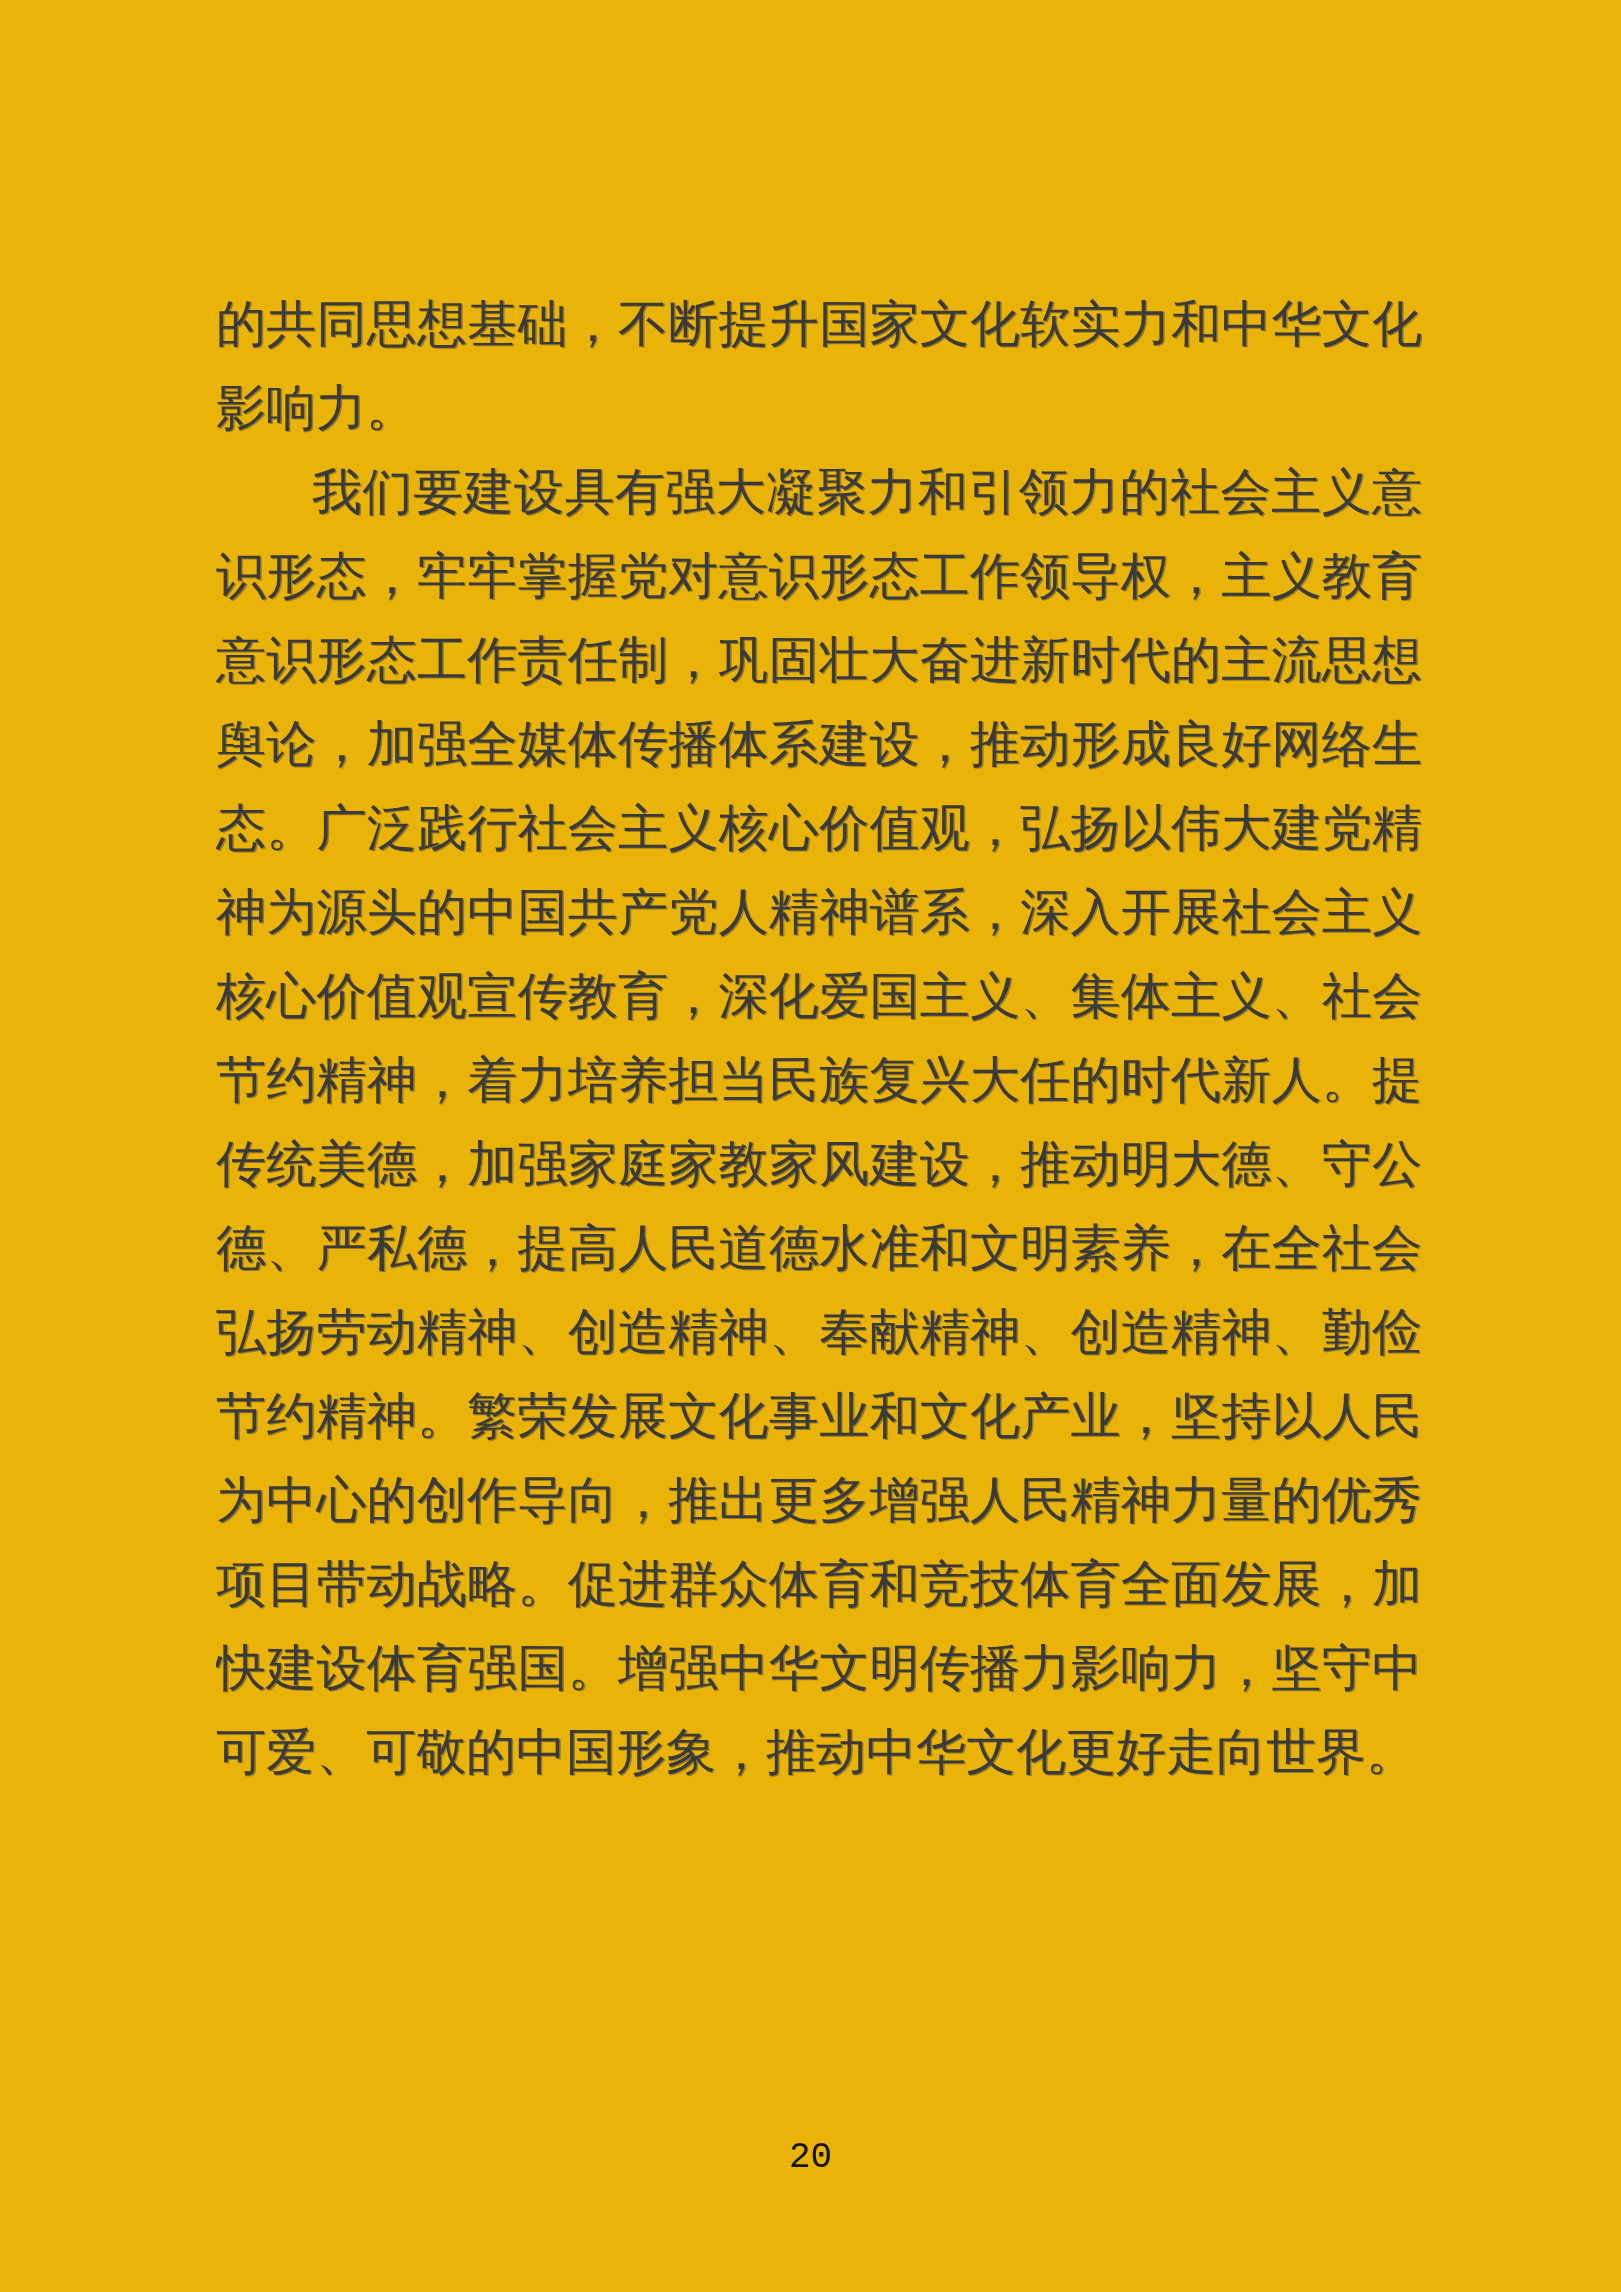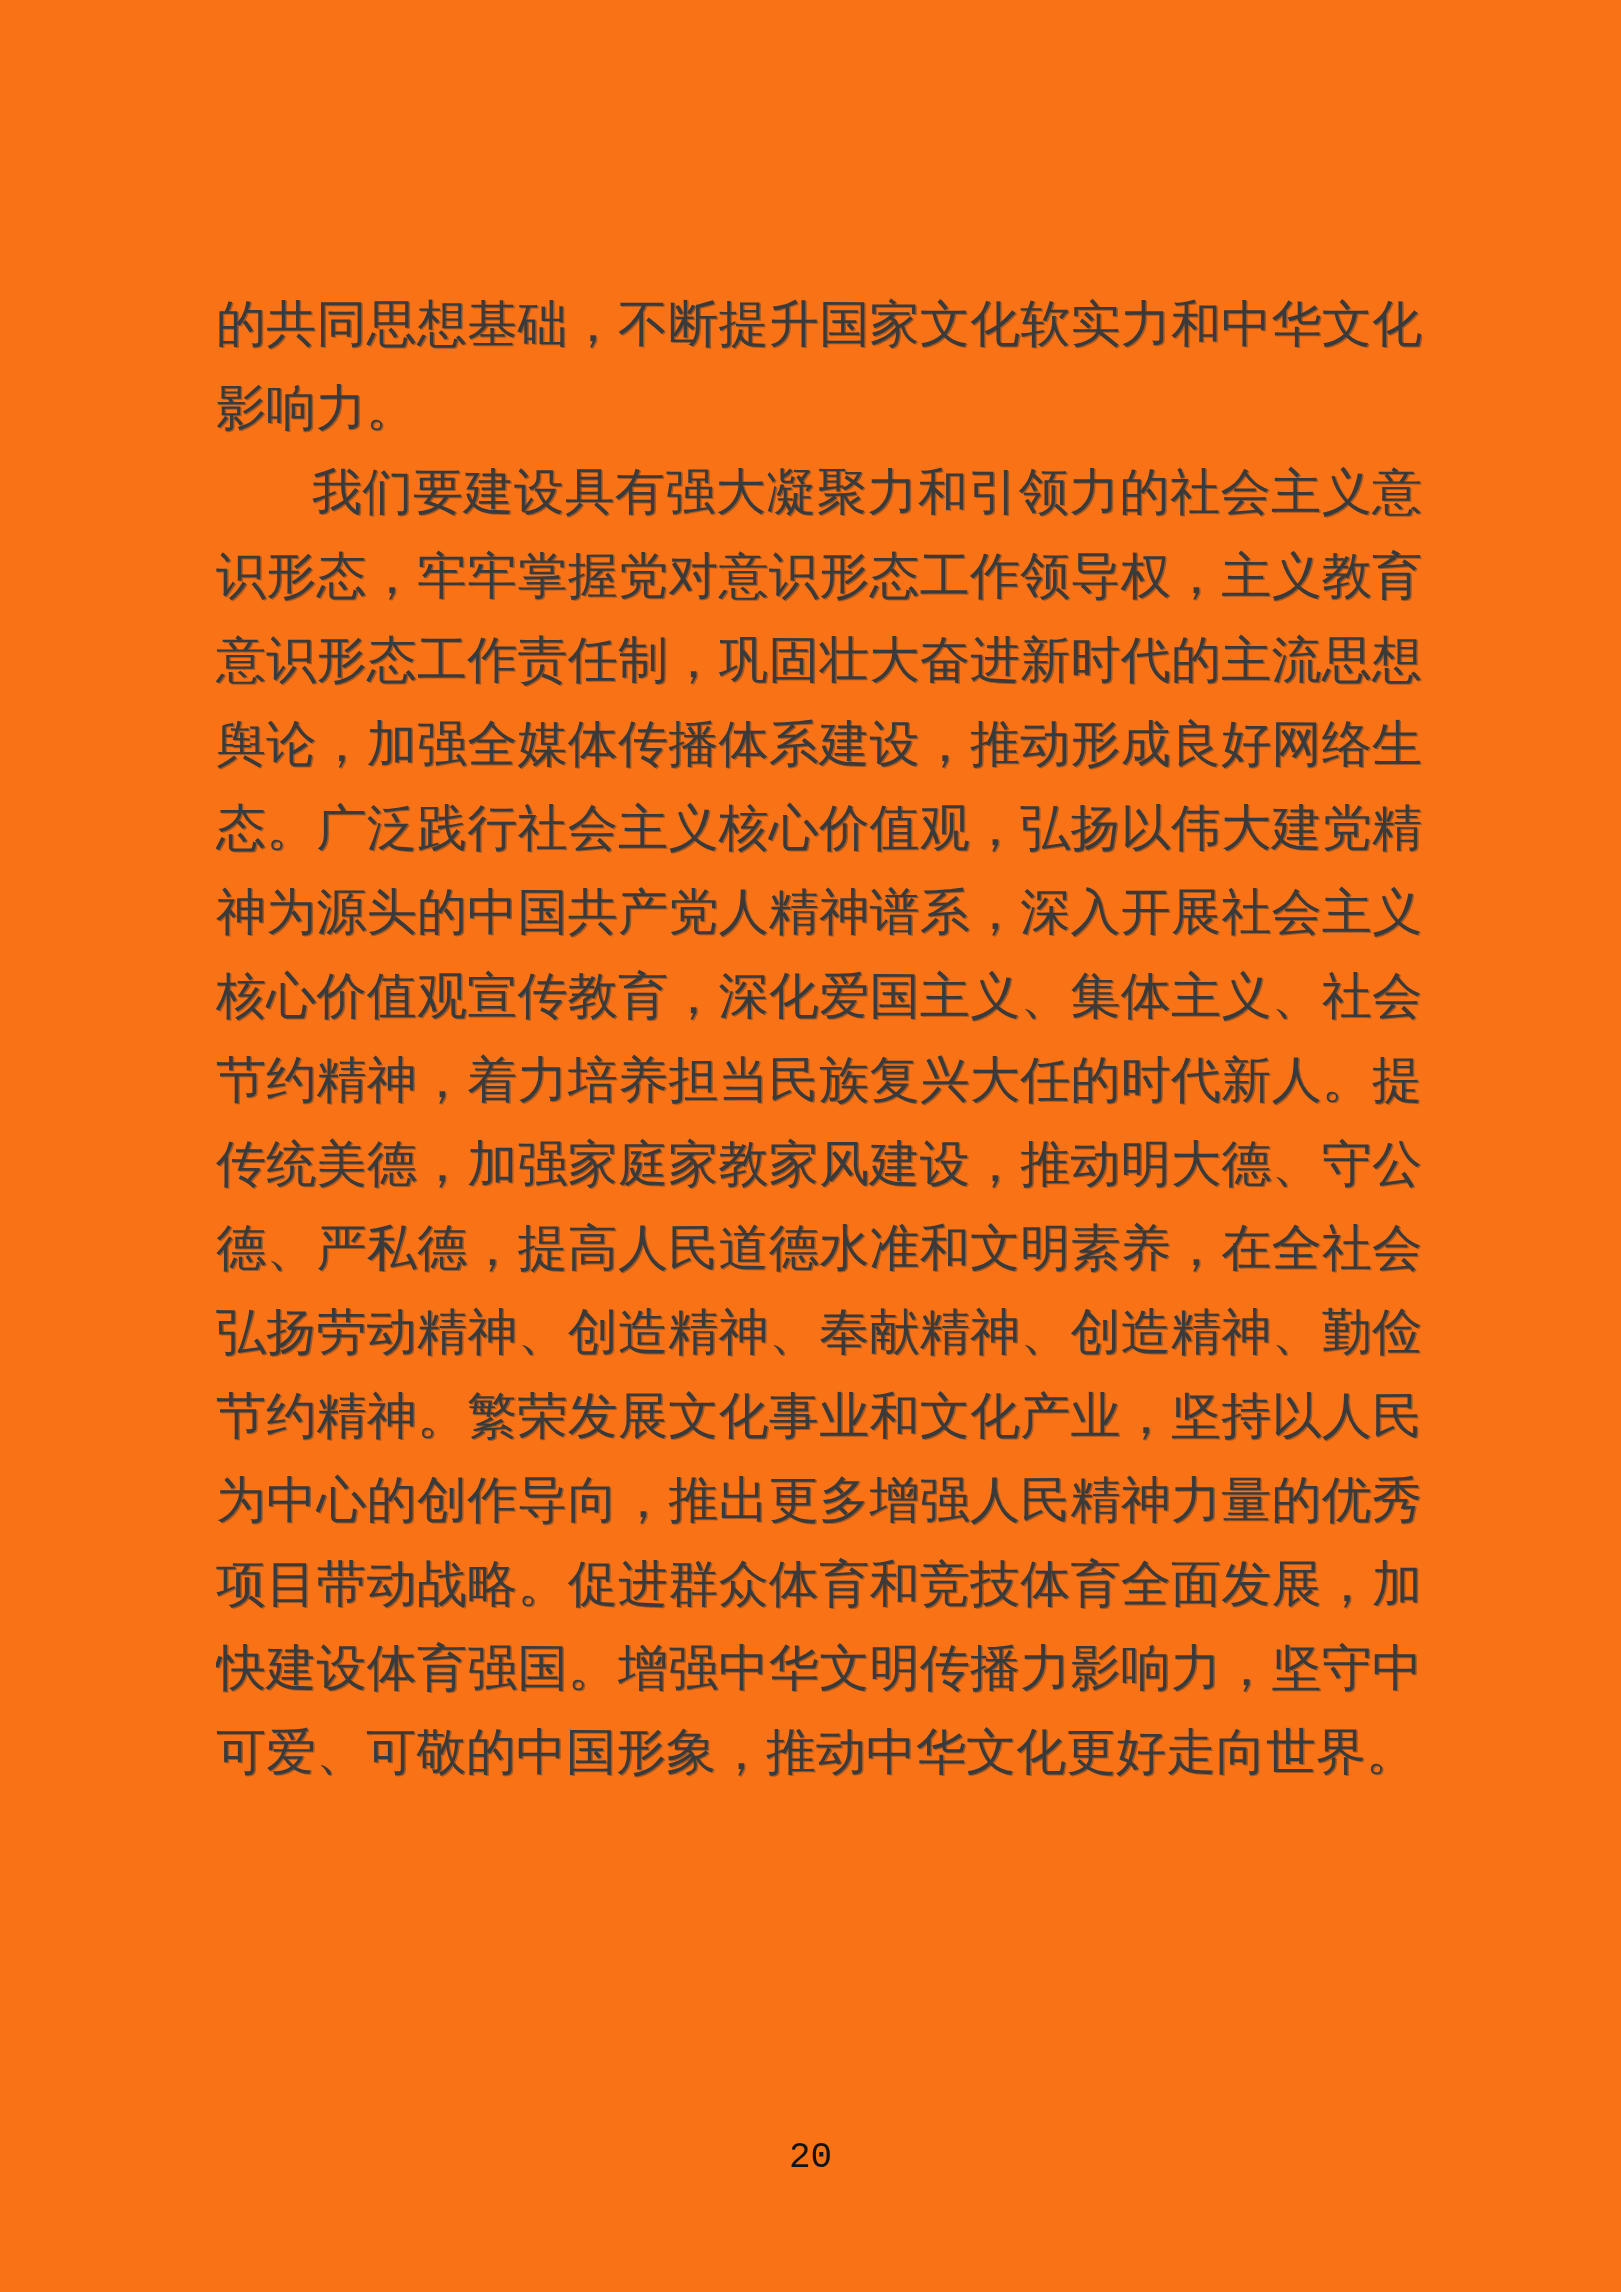--- a/index.html
+++ b/index.html
@@ -13,21 +13,21 @@
     position: relative;
     font-family: "Liberation Serif", "DejaVu Serif", serif;
     overflow: hidden;
   }
   .page {
     position: absolute;
     left: 0;
     top: 0;
     width: 1621px;
     height: 2293px;
-    background: #f97316;
+    background: #eab308;
   }
   .body-text {
     position: absolute;
     left: 216px;
     top: 282px;
     width: 1206px;
     color: #3a3a3a;
   }
   .line {
     height: 84px;

